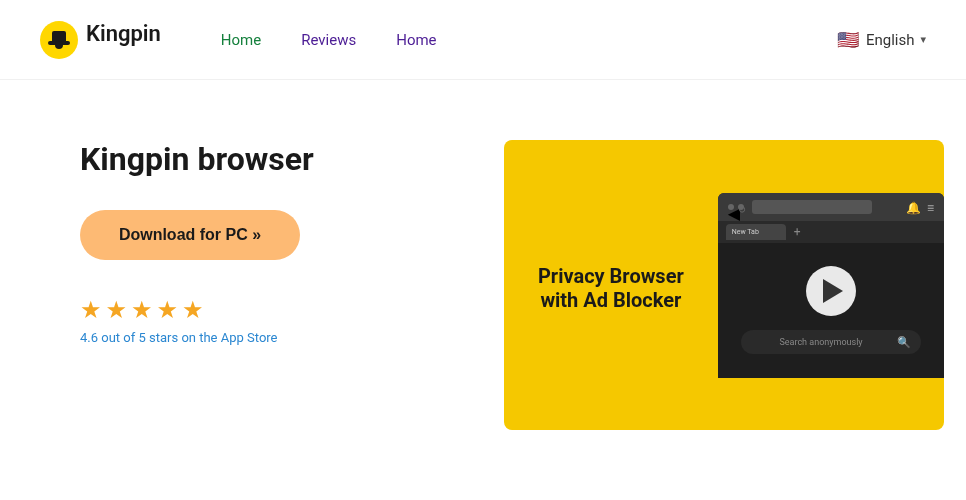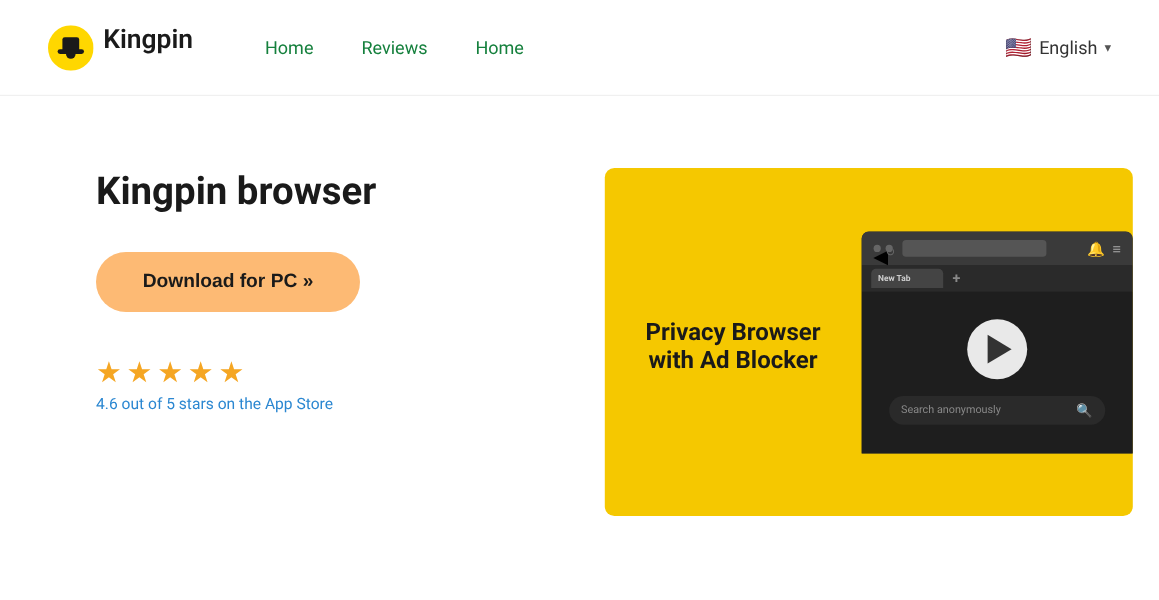--- a/index.html
+++ b/index.html
@@ -29,21 +29,21 @@
       color: #1a1a1a;
     }
     .nav {
       display: flex;
       align-items: center;
       gap: 40px;
       flex: 1;
     }
     .nav-item {
       font-size: 15px;
-      color: #15803d;
+      color: #4c1d95;
       text-decoration: none;
       cursor: pointer;
     }
     .nav-item.active { color: #15803d; }
     .lang-selector {
       display: flex;
       align-items: center;
       gap: 6px;
       font-size: 15px;
       color: #333;
@@ -166,21 +166,20 @@
       border-radius: 3px;
       width: 120px;
     }
     .browser-tabs {
       background: #2a2a2a;
       height: 22px;
       display: flex;
       align-items: center;
       padding: 0 8px;
       gap: 4px;
-      font-weight: bold;
     }
     .browser-tab {
       background: #444;
       border-radius: 4px 4px 0 0;
       height: 16px;
       width: 60px;
       font-size: 8px;
       color: #aaa;
       display: flex;
       align-items: center;
@@ -193,20 +192,21 @@
     }
     .browser-content {
       background: #1e1e1e;
       flex: 1;
       display: flex;
       align-items: center;
       justify-content: center;
       height: calc(185px - 50px);
       flex-direction: column;
       gap: 14px;
+      text-align: center;
     }
     .play-btn {
       width: 50px;
       height: 50px;
       background: rgba(255,255,255,0.9);
       border-radius: 50%;
       display: flex;
       align-items: center;
       justify-content: center;
     }

